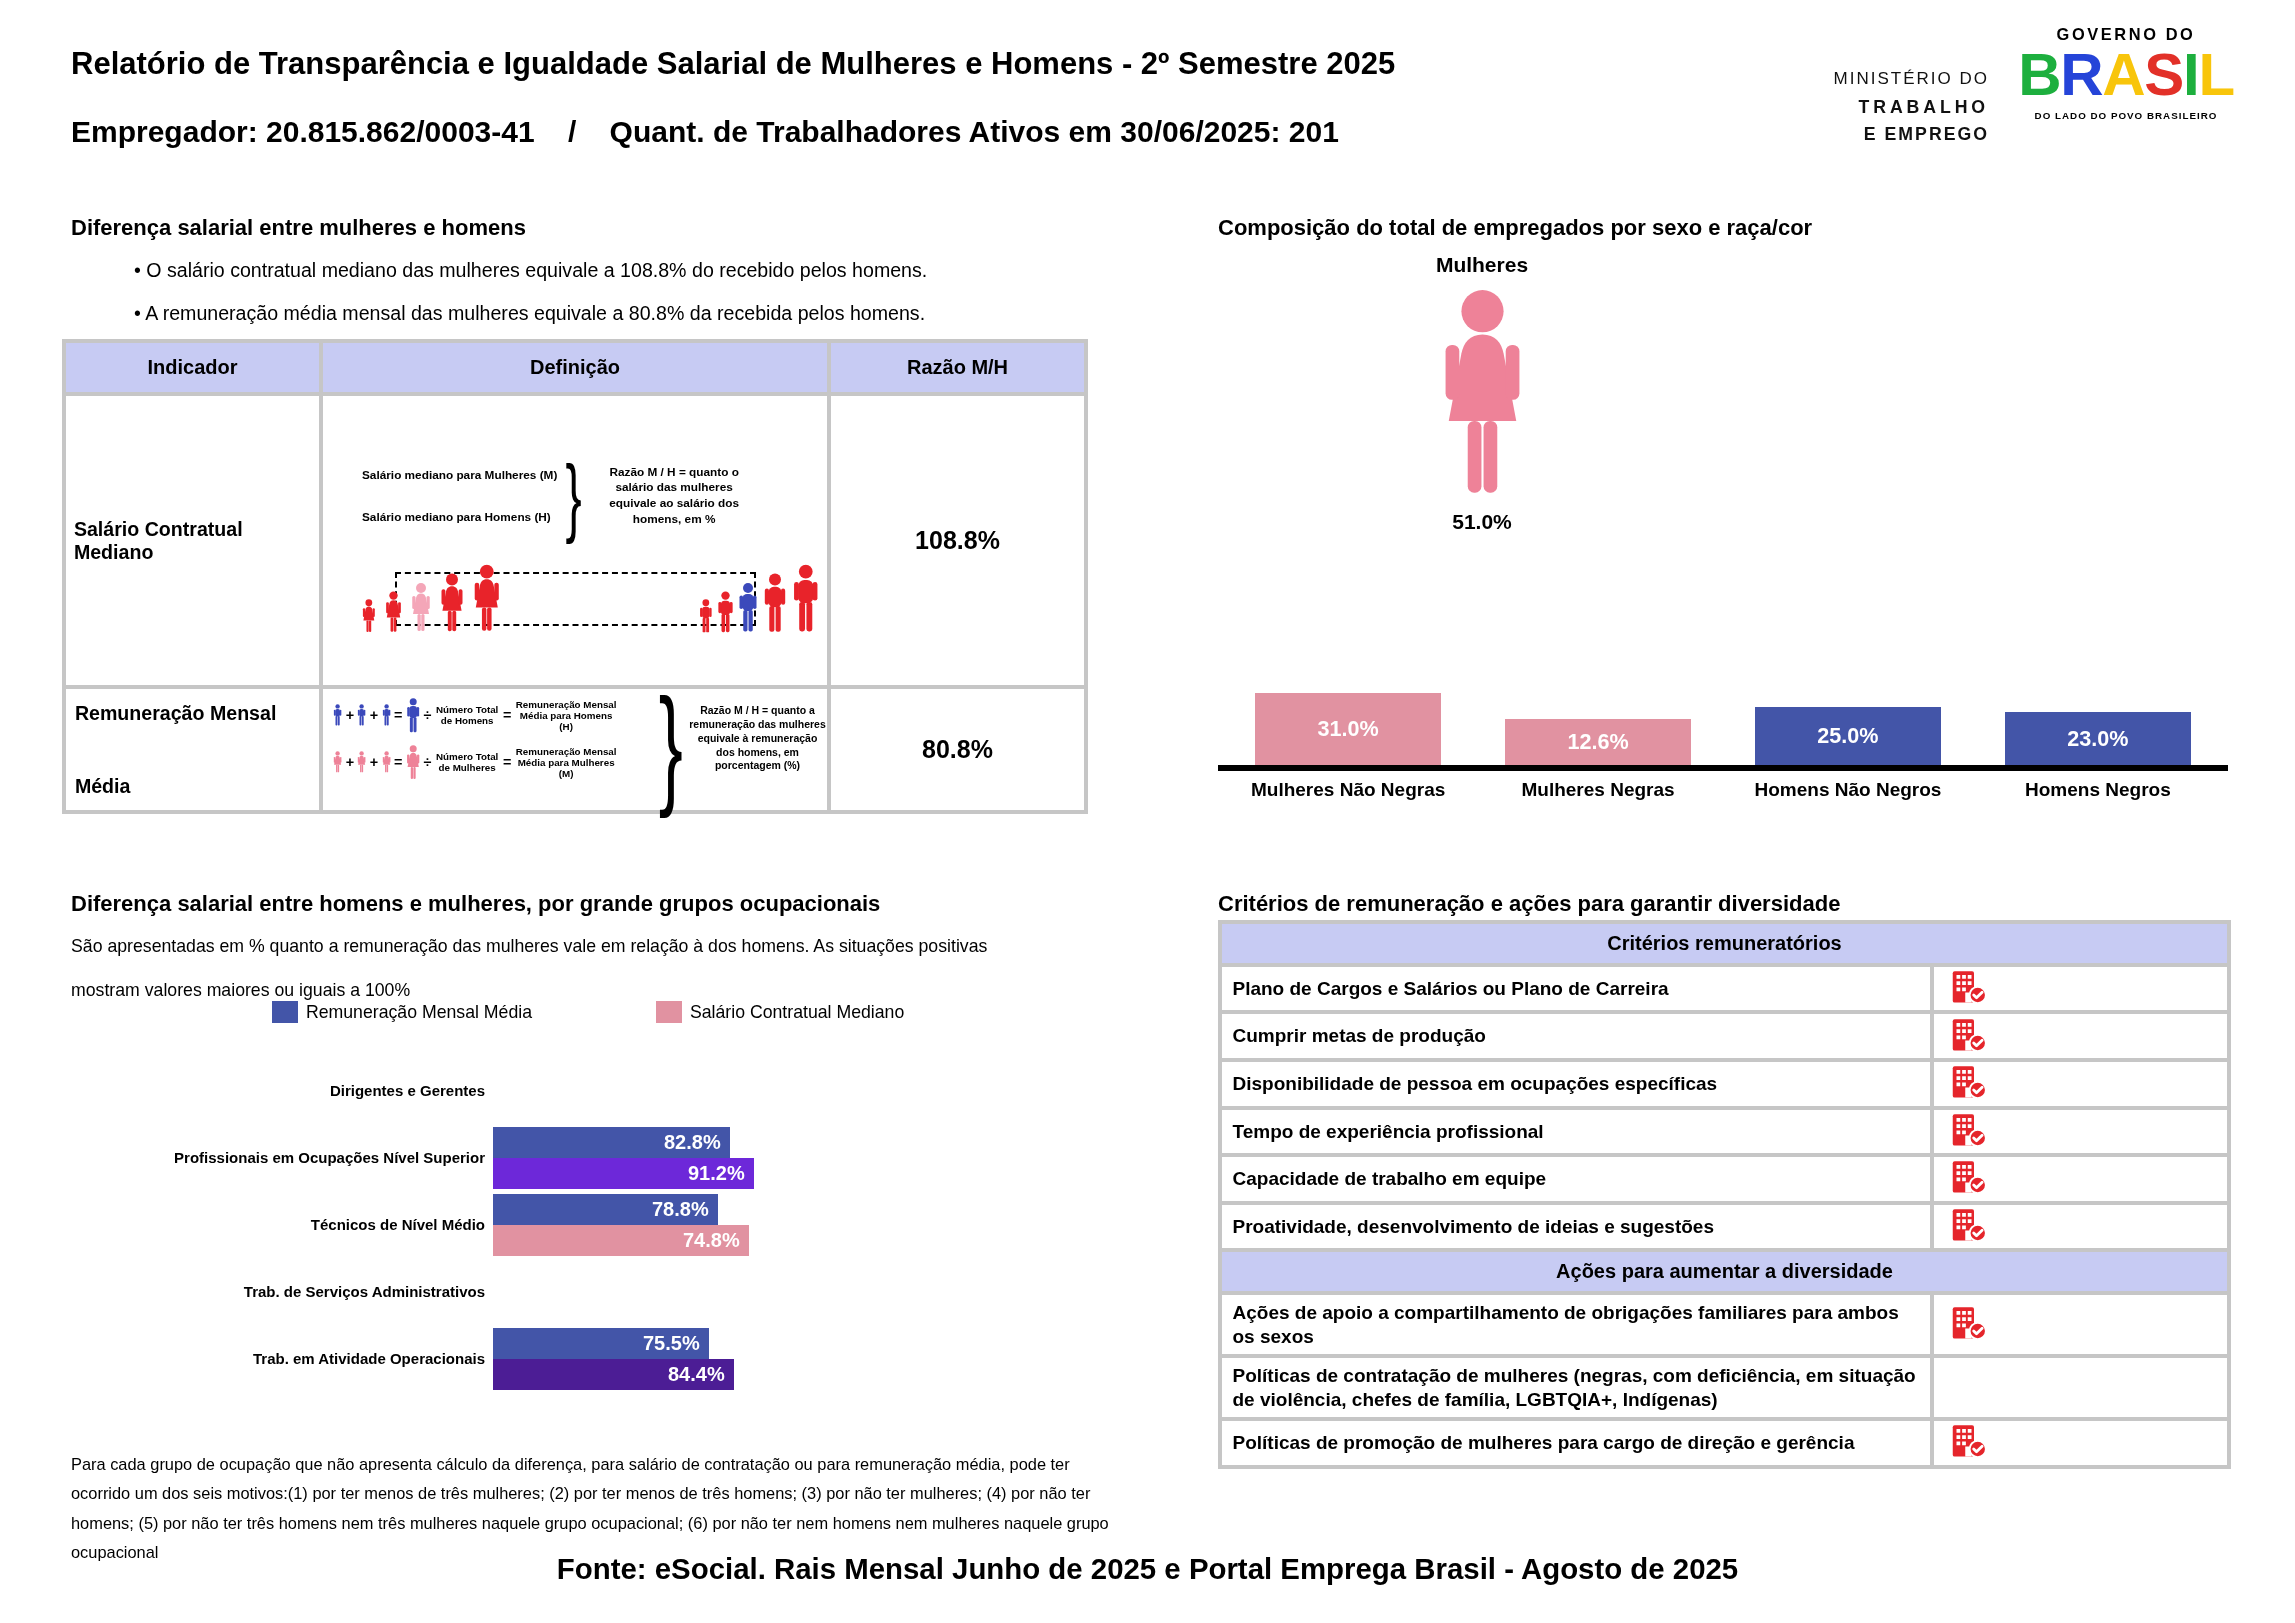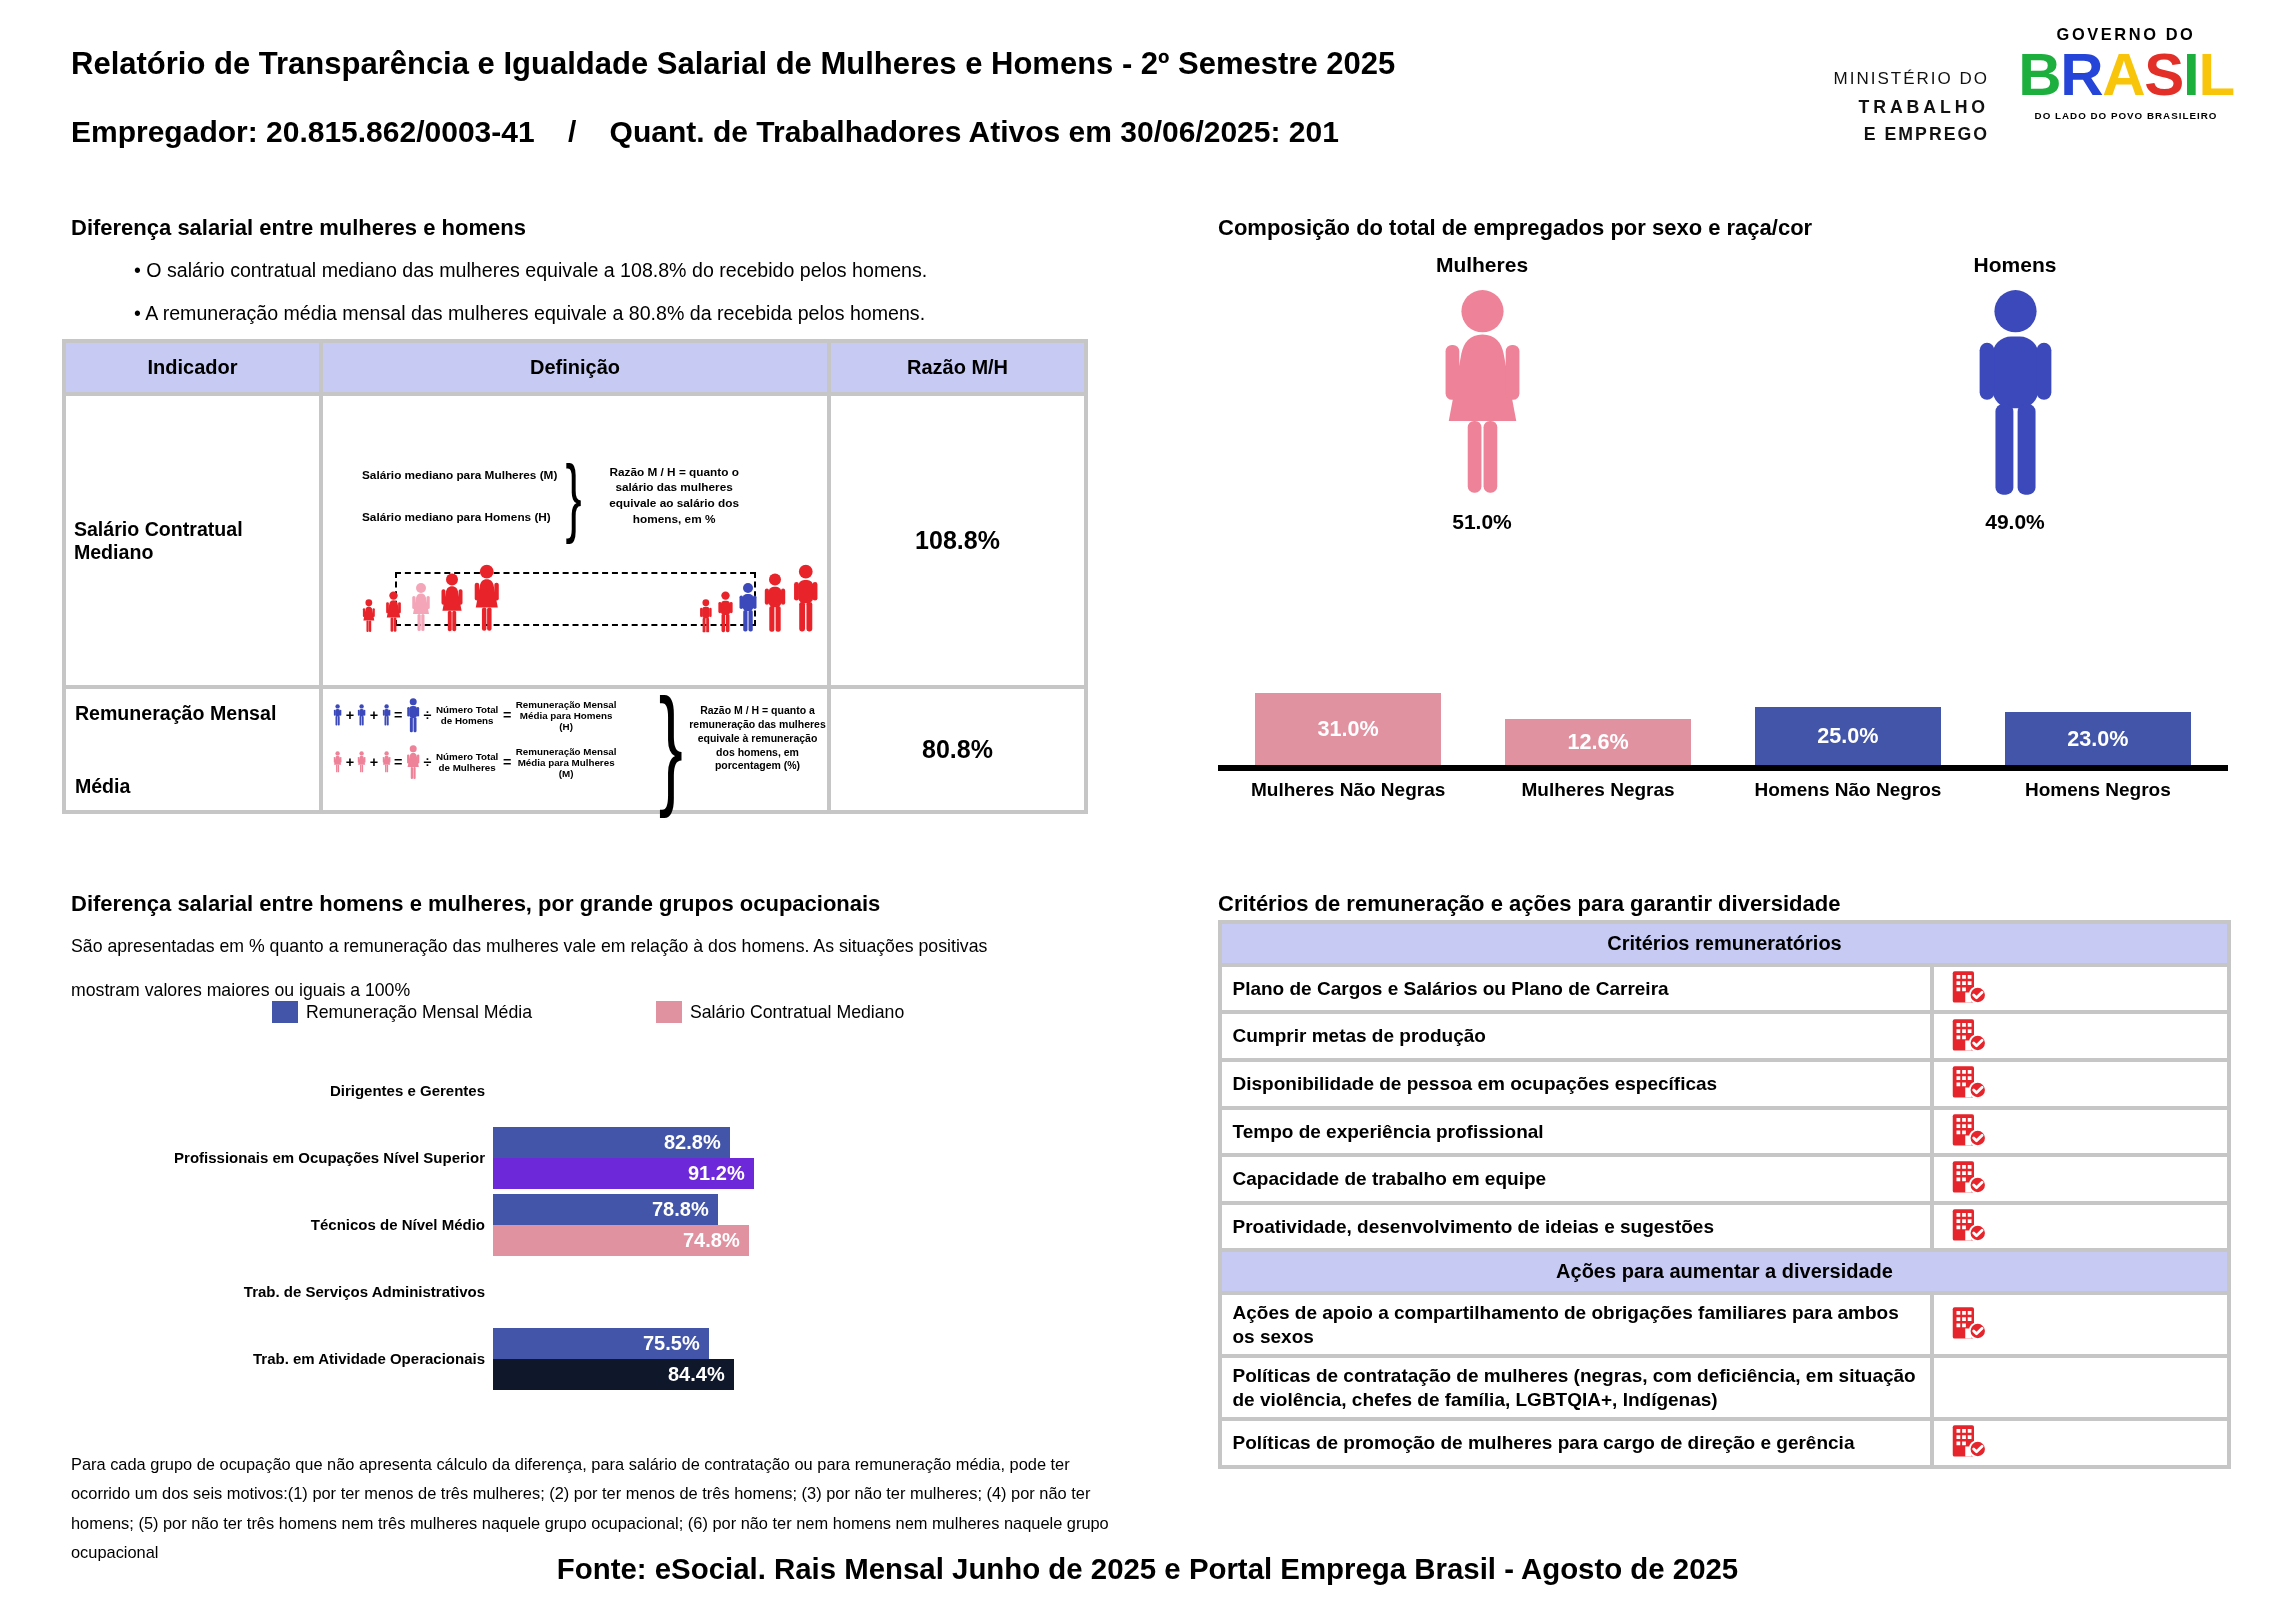--- a/index.html
+++ b/index.html
@@ -262,27 +262,20 @@
 
   <div class="h-sec" id="h2">Composição do total de empregados por sexo e raça/cor</div>
 
   <div class="sex-col" id="sex-w">
     <div class="sex-label">Mulheres</div>
     <svg class="sex-icon" width="85" height="211" viewBox="0 0 40 100" fill="#ee8298">
         <use href="#sym-woman"></use>
       </svg>
     <div class="sex-pct">51.0%</div>
   </div>
-  <div class="sex-col" id="sex-m">
-    <div class="sex-label">Homens</div>
-    <svg class="sex-icon" width="85" height="211" viewBox="0 0 40 100" fill="#3b49bb">
-        <use href="#sym-man"></use>
-      </svg>
-    <div class="sex-pct">49.0%</div>
-  </div>
 
   <div class="comp-chart">
     <div id="comp-bars">
         <div class="cbar-col">
           <div class="cbar" style="height: 72px; background: rgb(225, 146, 161);">
             <span class="cbar-val">31.0%</span>
           </div>
         </div>
         <div class="cbar-col">
           <div class="cbar" style="height: 46px; background: rgb(225, 146, 161);">
@@ -353,21 +346,21 @@
       </div>
       <div class="occ-row">
         <div class="occ-label">Trab. de Serviços Administrativos</div>
       </div>
       <div class="occ-row">
         <div class="occ-label">Trab. em Atividade Operacionais</div>
         <div class="occ-bars">
           <div class="obar" style="width: 216px; background: rgb(67, 85, 168);">
             <span class="obar-val">75.5%</span>
           </div>
-          <div class="obar" style="width: 241px; background: #0f172a;">
+          <div class="obar" style="width: 241px; background: #4c1d95;">
             <span class="obar-val">84.4%</span>
           </div>
         </div>
       </div>
     </div>
   <div class="occ-note">Para cada grupo de ocupação que não apresenta cálculo da diferença, para salário de contratação ou para remuneração média, pode ter ocorrido um dos seis motivos:(1) por ter menos de três mulheres; (2) por ter menos de três homens; (3) por não ter mulheres; (4) por não ter homens; (5) por não ter três homens nem três mulheres naquele grupo ocupacional; (6) por não ter nem homens nem mulheres naquele grupo ocupacional</div>
 
   <div class="h-sec" id="h4">Critérios de remuneração e ações para garantir diversidade</div>
   <table class="tbl2">
     <colgroup>

